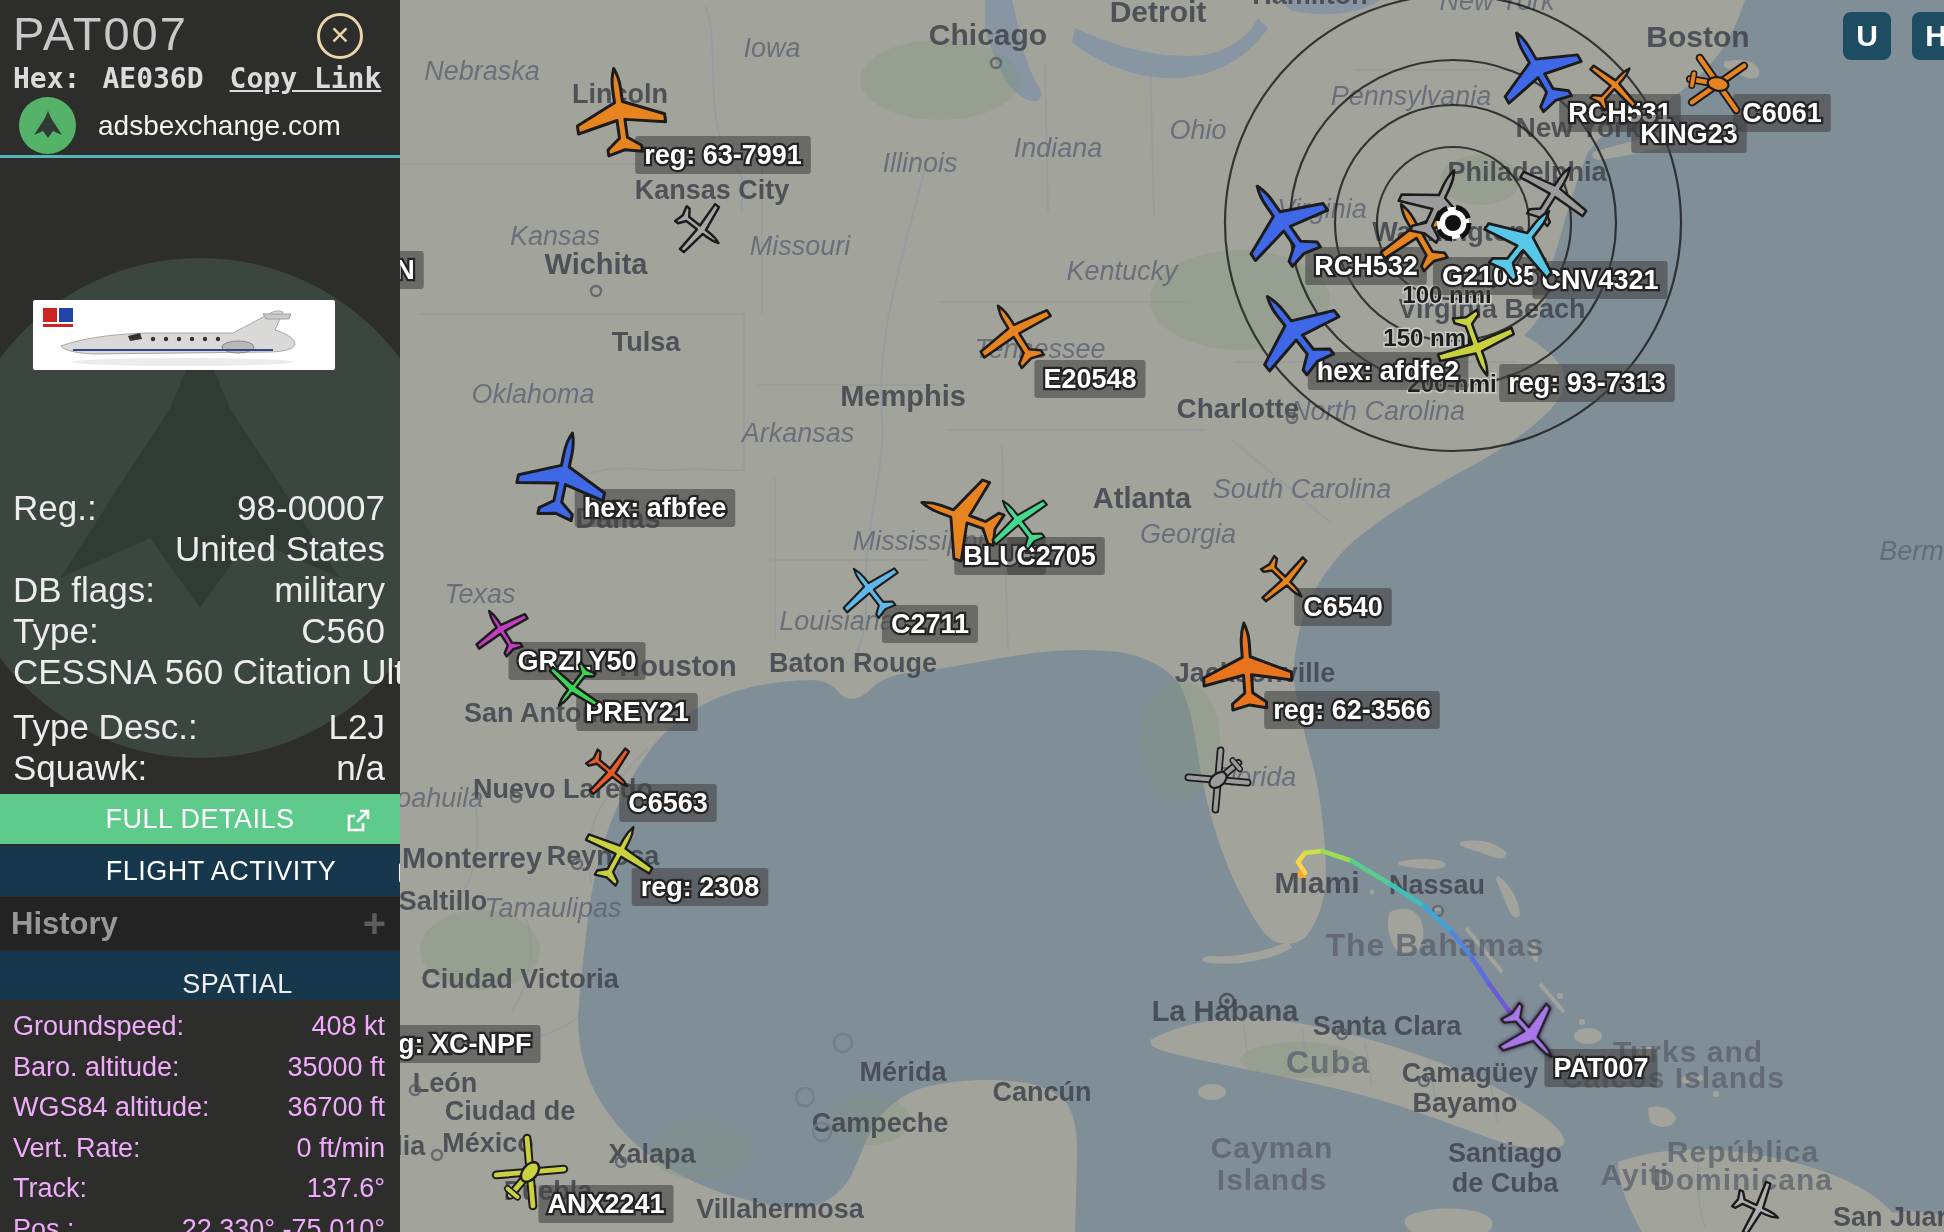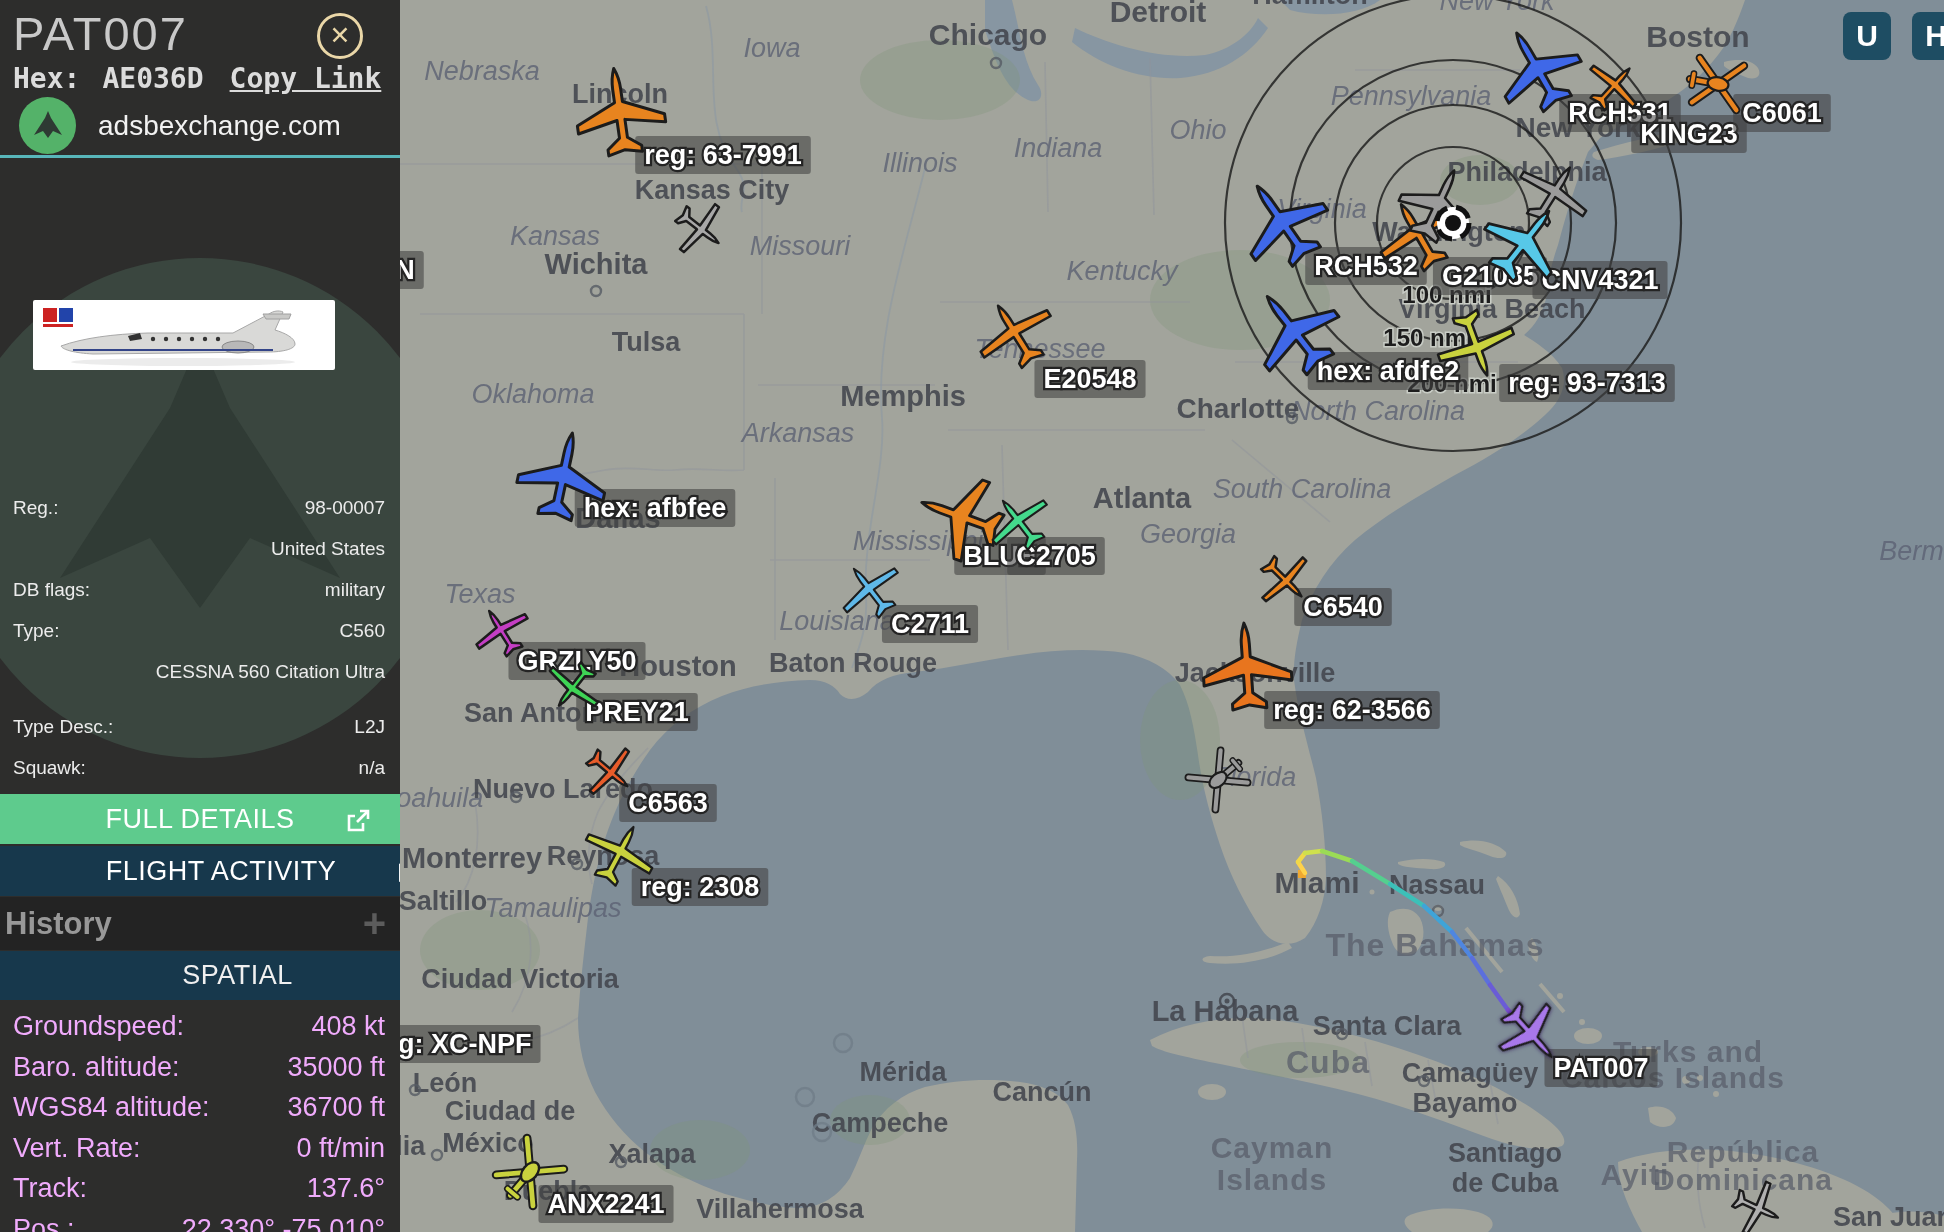--- a/index.html
+++ b/index.html
@@ -26,35 +26,35 @@
              font-size:28px;color:#dcdcdc;white-space:nowrap}
   .sb-hexrow .cl{text-decoration:underline;cursor:pointer;margin-left:26px}
   .sb-hexrow .hx{margin-left:22px}
   .sb-logorow{position:absolute;left:19px;top:97px;display:flex;align-items:center;gap:22px}
   .sb-logocirc{width:57px;height:57px;border-radius:50%;background:#54b269;display:flex;align-items:center;justify-content:center}
   .sb-site{font-size:28px;color:#f2f2f2}
   .sb-div{position:absolute;left:0;top:155px;width:400px;height:3px;background:#58b6ba}
   .sb-mark{position:absolute;left:0;top:158px;width:400px;height:700px;pointer-events:none}
   .sb-photo{position:absolute;left:33px;top:300px;width:302px;height:70px;background:#fff;border-radius:2px;cursor:pointer}
   .sb-details{position:absolute;left:13px;top:487px;width:372px}
-  .drow{display:flex;justify-content:space-between;line-height:41px;font-size:19px;color:#ececec}
+  .drow{display:flex;justify-content:space-between;line-height:41px;font-size:35px;color:#ececec}
   .drow.gap{margin-top:14px}
   .drow .dl{white-space:nowrap}
   .drow .dv{white-space:nowrap;margin-left:auto;text-align:right}
   .btn-full{position:absolute;left:0;top:794px;width:400px;height:50px;background:#5ecb8d;color:#fff;
             display:flex;align-items:center;justify-content:center;font-size:27px;letter-spacing:.5px;cursor:pointer}
   .btn-full svg{position:absolute;right:28px;top:12px}
   .btn-fa{position:absolute;left:0;top:846px;width:442px;height:50px;background:#17384c;color:#fff;
           display:flex;align-items:center;justify-content:center;font-size:27px;letter-spacing:.5px;cursor:pointer}
   .btn-fa .chev{position:absolute;right:24px;font-size:24px}
   .bar-hist{position:absolute;left:0;top:897px;width:400px;height:53px;background:#232323;color:#989898;
-            font-size:31px;font-weight:700;line-height:53px;padding-left:5px;box-sizing:border-box;cursor:pointer}
+            font-size:31px;font-weight:700;line-height:53px;padding-left:11px;box-sizing:border-box;cursor:pointer}
   .bar-hist .plus{position:absolute;right:14px;top:0;color:#5c5c5c;font-size:40px;font-weight:700;cursor:pointer}
   .bar-sp{position:absolute;left:0;top:951px;width:475px;height:49px;background:#17384c;color:#f0f0f0;
-          display:flex;align-items:center;justify-content:center;font-size:27px;letter-spacing:.5px;cursor:pointer}
+          display:flex;align-items:flex-end;justify-content:center;font-size:27px;letter-spacing:.5px;cursor:pointer}
   .sb-spatial{position:absolute;left:13px;top:1006px;width:372px}
   .srow{display:flex;justify-content:space-between;line-height:40.5px;font-size:27px;color:#f0abfc}
 </style>
 </head>
 <body>
 
 <div class="stage">
 
   <div class="map">
     <svg id="mapsvg" width="1944" height="1232" viewBox="0 0 1944 1232" font-family="Liberation Sans, sans-serif">

